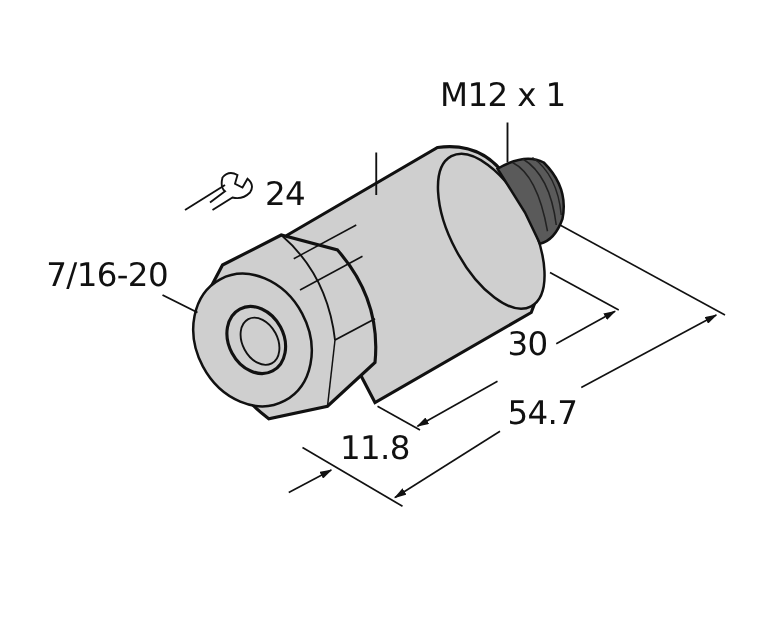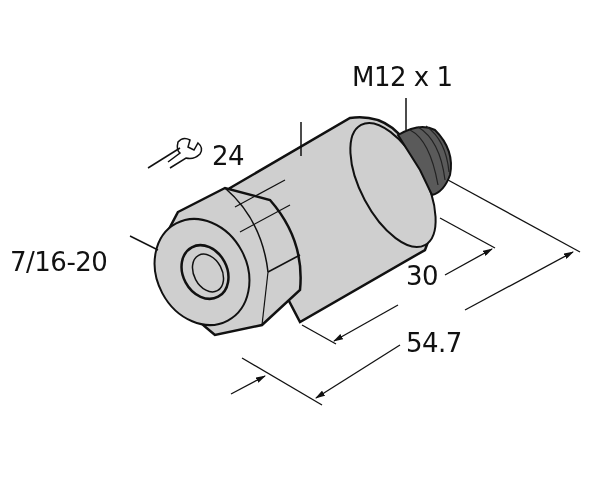--- a/index.html
+++ b/index.html
@@ -67,16 +67,17 @@
     </g>
 
     <g stroke="#111" stroke-width="1.5" fill="none">
       <line x1="148" y1="168" x2="180" y2="148"></line>
       <path d="M170,168 L186,158 Q194,160 200,154 Q204,148 198,143 L194,150 L188,147 L190,140 Q183,136 178,142 Q176,150 180,153 L168,162"></path>
     </g>
   </svg>
 
   <div class="lbl" style="left:352px; top:64px;">M12 x 1</div>
   <div class="lbl" style="left:212px; top:143px;text-align:center;">24</div>
-  <div class="lbl" style="left:10px; top:208px;margin-top:41px;">7/16-20</div>
+  <div class="lbl" style="left:37px; top:208px;">7/16-20</div>
   <div class="lbl" style="left:406px; top:263px;">30</div>
-  <div class="lbl" style="left:406px; top:318px;margin-top:12px;">54.7</div>
+  <div class="lbl" style="left:406px; top:318px;">54.7</div>
+  <div class="lbl" style="left:272px; top:346px;">11.8</div>
 </div>
 
 </body></html>

